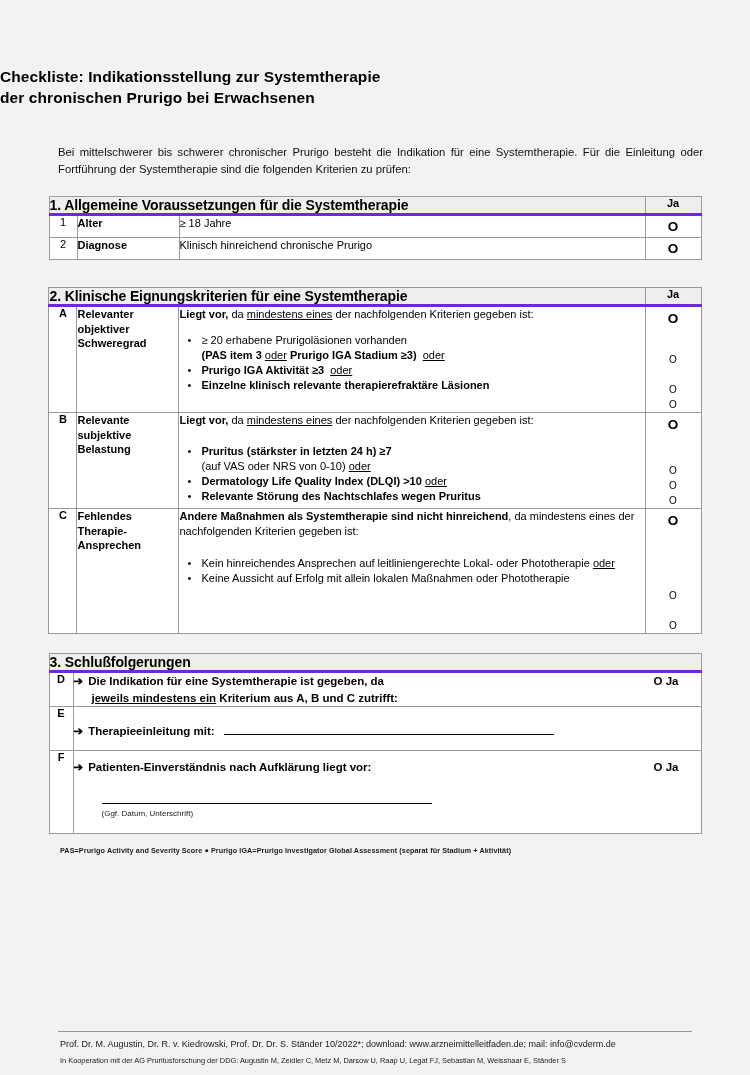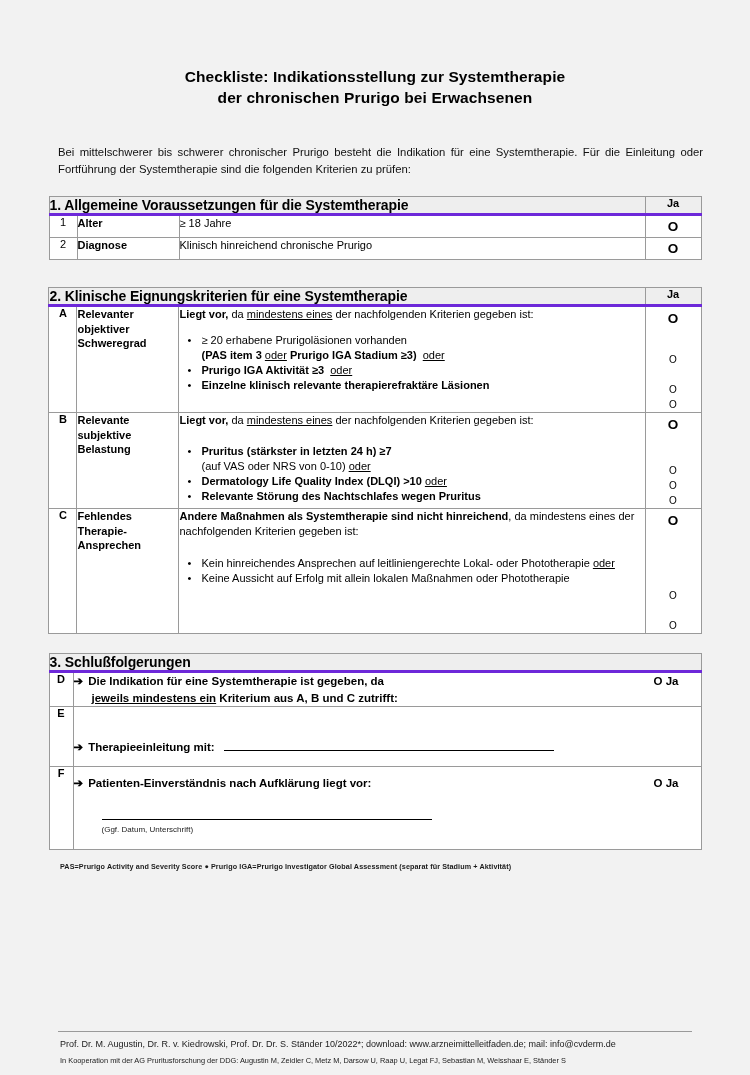--- a/index.html
+++ b/index.html
@@ -19,21 +19,21 @@
     position: relative;
     width: 750px;
     height: 1075px;
     box-sizing: border-box;
     padding: 0;
   }
 
   
   .title-block {
     padding-top: 66px;
-    text-align: center;
+    text-align: left;
   }
   .title-line {
     font-size: 15.5px;
     font-weight: bold;
     line-height: 21px;
     letter-spacing: 0.1px;
   }
 
   
   .intro {
@@ -355,21 +355,21 @@
       <td class="concl-key">D</td>
       <td class="concl-body">
         <span class="ja-inline">O Ja</span>
         <span class="arrow">➔</span><b>Die Indikation für eine Systemtherapie ist gegeben, da</b>
         <div style="padding-left:18px"><b class="u">jeweils mindestens ein</b><b> Kriterium aus A, B und C zutrifft:</b></div>
       </td>
     </tr>
 
     <tr>
       <td class="concl-key">E</td>
-      <td class="concl-body" style="padding-top:32px;padding-bottom:10px">
+      <td class="concl-body" style="padding-top:16px;padding-bottom:10px">
         <span class="arrow">➔</span><b>Therapieeinleitung mit:</b>
         <span class="rule" style="width:330px;margin-left:6px"></span>
       </td>
     </tr>
 
     <tr>
       <td class="concl-key">F</td>
       <td class="concl-body" style="padding-top:8px;padding-bottom:4px">
         <span class="ja-inline">O Ja</span>
         <span class="arrow">➔</span><b>Patienten-Einverständnis nach Aufklärung liegt vor:</b>

